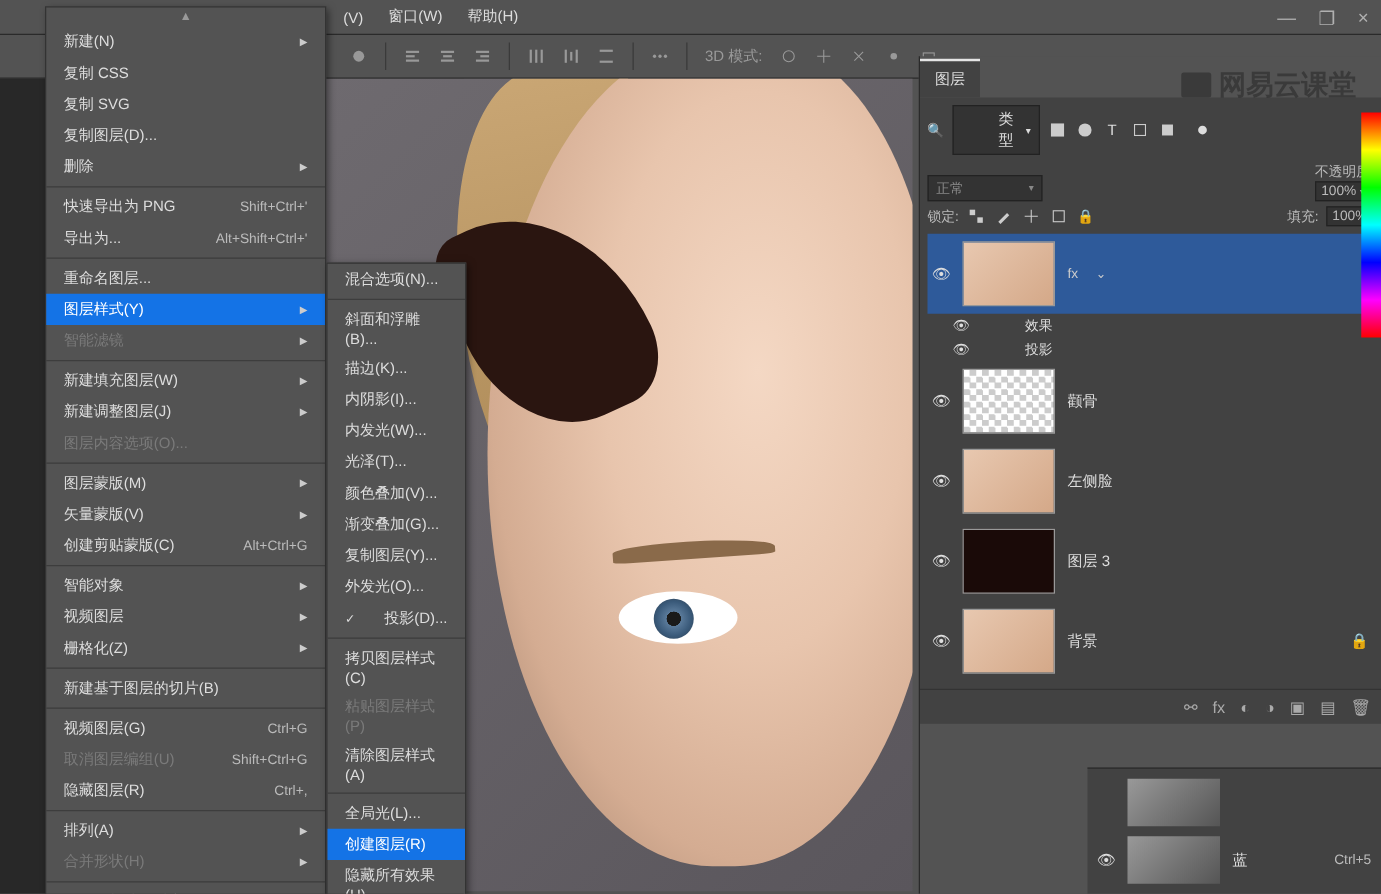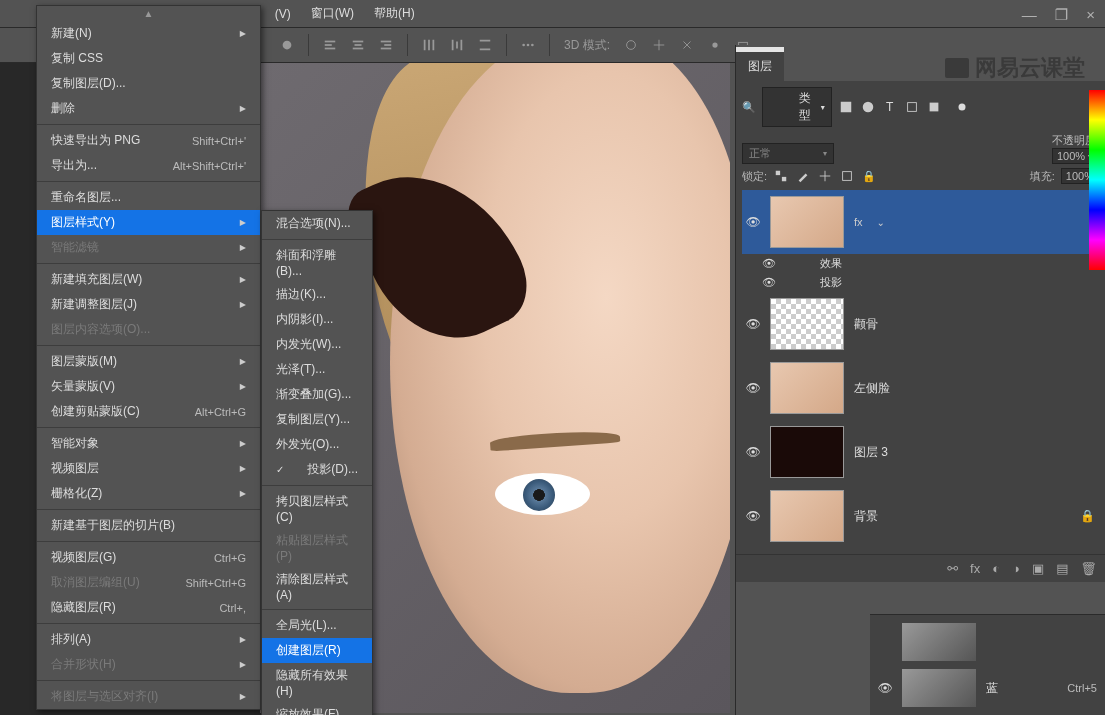--- a/index.html
+++ b/index.html
@@ -39,21 +39,21 @@
 .eye { position:absolute; top:410px; right:140px; width:95px; height:42px; background:#fff; border-radius:50%; }
 .iris { position:absolute; top:6px; left:28px; width:32px;height:32px; background:radial-gradient(circle,#1a1a1a 25%,#5a7a9a 26%,#3a5a7a 60%,#2a3a4a 100%); border-radius:50%; }
 .brow { position:absolute; top:370px; right:110px; width:130px; height:14px; background:#8a6a4a; border-radius:40% 60% 10% 10%; transform:rotate(-4deg); }
 .darkpatch { position:absolute; top:100px; right:220px; width:140px; height:180px; background:#2a1510; transform:rotate(-25deg); border-radius:20% 80% 30% 60%; }
 
 
 .rightpanel { position:absolute; top:45px; right:0; width:370px; bottom:0; background:#535353; border-left:1px solid #2a2a2a; }
 .watermark { position:absolute; top:8px; right:20px; font-size:22px; color:#3a3a3a; font-weight:bold; display:flex; align-items:center; gap:6px; }
 .watermark .logo { width:24px;height:20px;background:#3a3a3a;border-radius:2px; }
 
-.panel-tab { display:inline-block; padding:6px 12px; background:#424242; color:#ddd; border-top:5px solid #e5e5e5; }
+.panel-tab { display:inline-block; padding:6px 12px; background:#424242; color:#ddd; border-top:2px solid #e5e5e5; }
 .panel-body { background:#424242; padding:6px; }
 
 .layer-controls { display:flex; align-items:center; gap:6px; margin-bottom:6px; }
 .dropdown { background:#333; border:1px solid #222; padding:2px 6px; color:#ddd; display:flex; align-items:center; justify-content:space-between; }
 .filter-drop { width:70px;padding-left:36px; }
 .blend-drop { width:92px; }
 .ctl-ico { width:16px; height:16px; display:flex; align-items:center; justify-content:center; color:#ddd; }
 .ctl-ico svg{width:14px;height:14px;fill:#ccc;}
 
 .opacity-row { display:flex; align-items:flex-end; justify-content:space-between; margin-bottom:4px; font-size:11px; color:#bbb;}
@@ -185,20 +185,23 @@
 <div class="menu menu-main">
   <div class="menu-up">▲</div>
   <div id="menu-main-items">
       <div class="menu-item has-sub">
         <span>新建(N)</span>
       </div>
       <div class="menu-item">
         <span>复制 CSS</span>
       </div>
       <div class="menu-item">
+        <span>复制 SVG</span>
+      </div>
+      <div class="menu-item">
         <span>复制图层(D)...</span>
       </div>
       <div class="menu-item has-sub">
         <span>删除</span>
       </div>
       <div class="menu-sep"></div>
       <div class="menu-item">
         <span>快速导出为 PNG</span>
         <span class="shortcut">Shift+Ctrl+'</span>
       </div>
@@ -280,20 +283,21 @@
 
 <div class="menu menu-sub">
   <div id="menu-sub-items">
       <div class="menu-item">混合选项(N)...</div>
       <div class="menu-sep"></div>
       <div class="menu-item">斜面和浮雕(B)...</div>
       <div class="menu-item">描边(K)...</div>
       <div class="menu-item">内阴影(I)...</div>
       <div class="menu-item">内发光(W)...</div>
       <div class="menu-item">光泽(T)...</div>
+      <div class="menu-item">颜色叠加(V)...</div>
       <div class="menu-item">渐变叠加(G)...</div>
       <div class="menu-item">复制图层(Y)...</div>
       <div class="menu-item">外发光(O)...</div>
       <div class="menu-item check">投影(D)...</div>
       <div class="menu-sep"></div>
       <div class="menu-item">拷贝图层样式(C)</div>
       <div class="menu-item disabled">粘贴图层样式(P)</div>
       <div class="menu-item">清除图层样式(A)</div>
       <div class="menu-sep"></div>
       <div class="menu-item">全局光(L)...</div>

